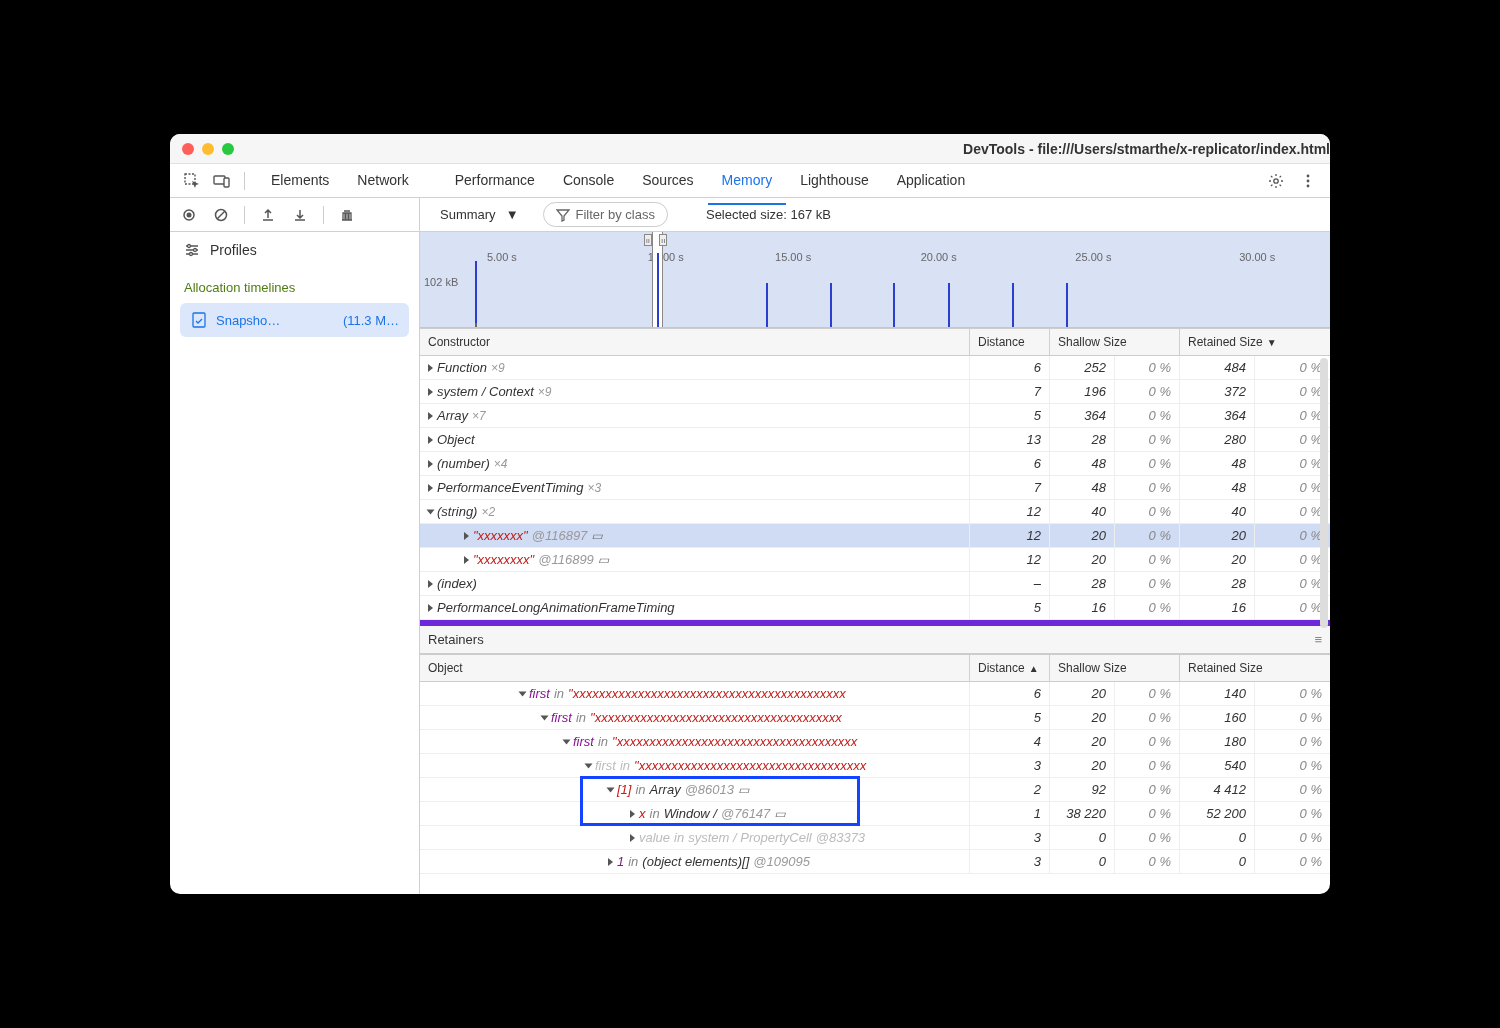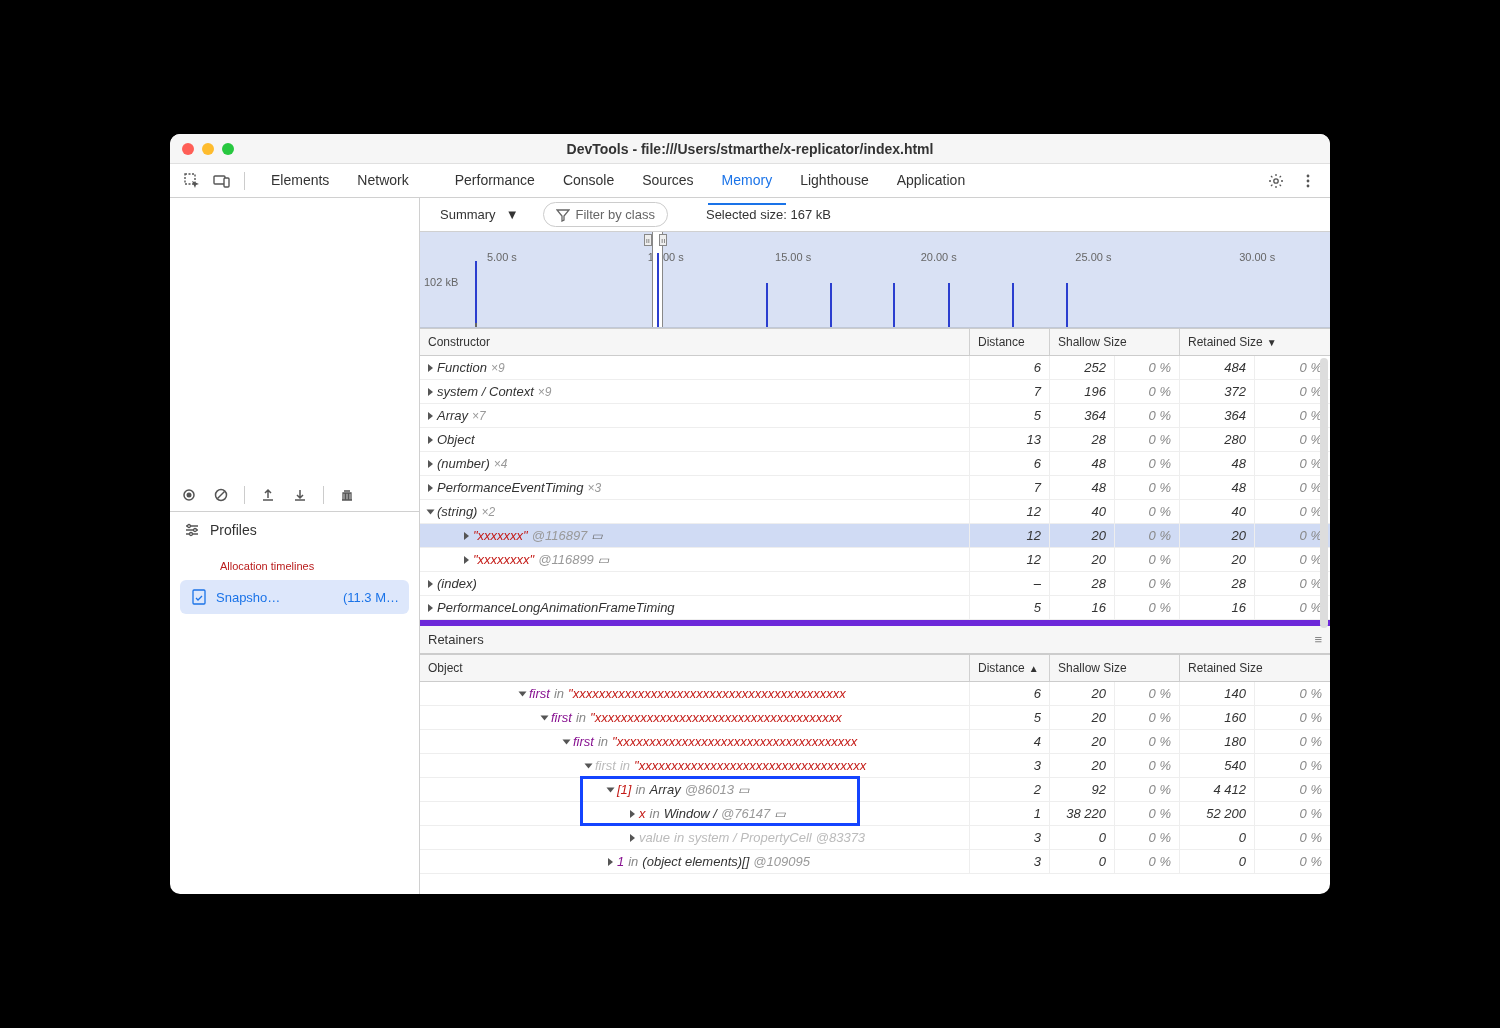--- a/index.html
+++ b/index.html
@@ -31,21 +31,21 @@
   display: flex;
   align-items: center;
   padding: 0 12px;
   position: relative;
 }
 .traffic { display: flex; gap: 8px; }
 .dot { width: 12px; height: 12px; border-radius: 50%; }
 .dot.r { background: #ff5f57; }
 .dot.y { background: #febc2e; }
 .dot.g { background: #28c840; }
-.title { position: absolute; left: 0; right: 0; text-align: center; font-weight: 600; font-size: 14px; color: #333; }
+.title { position: absolute; left: 0; right: 0; text-align: right; font-weight: 600; font-size: 14px; color: #333; }
 
 .tabsbar {
   height: 34px;
   display: flex;
   align-items: center;
   border-bottom: 1px solid #d0d0d0;
   padding: 0 8px;
   gap: 2px;
 }
 .tabsbar .iconbtn {
@@ -66,21 +66,20 @@
 }
 .tab.active { color: #1a73e8; border-bottom: 2px solid #1a73e8; margin-bottom: -1px; }
 .tabsbar .right { display: flex; gap: 4px; }
 
 .main { flex: 1; display: flex; overflow: hidden; }
 .sidebar {
   width: 250px;
   border-right: 1px solid #d0d0d0;
   display: flex;
   flex-direction: column;
-  justify-content: center;
 }
 .sbtoolbar {
   height: 34px;
   border-bottom: 1px solid #d0d0d0;
   display: flex;
   align-items: center;
   padding: 0 8px;
   gap: 10px;
 }
 .sbtoolbar .iconbtn {
@@ -91,23 +90,22 @@
 .sbtoolbar .vline { width: 1px; height: 18px; background: #ccc; margin: 0 2px; }
 .profiles {
   padding: 10px 14px;
   display: flex;
   align-items: center;
   gap: 10px;
   font-size: 14px;
 }
 .category {
   padding: 12px 14px 8px;
-  font-size: 11px;
-  color: #b91c1c;
-  margin-left: 36px;
+  font-size: 13px;
+  color: #4d7c0f;
 }
 .snapshot {
   margin: 0 10px;
   padding: 8px 10px;
   background: #dde7fb;
   border-radius: 6px;
   display: flex;
   align-items: center;
   gap: 8px;
   color: #1a73e8;

